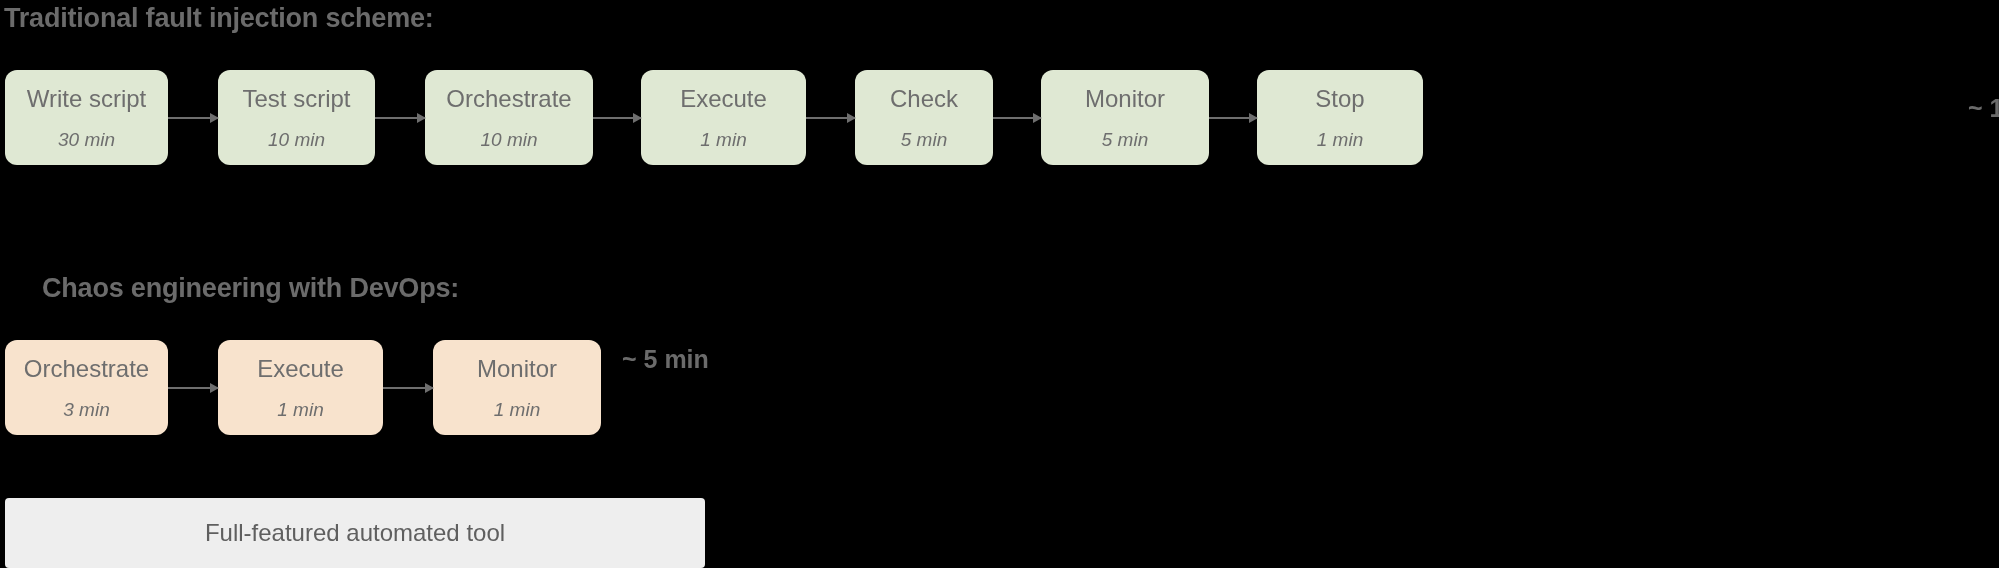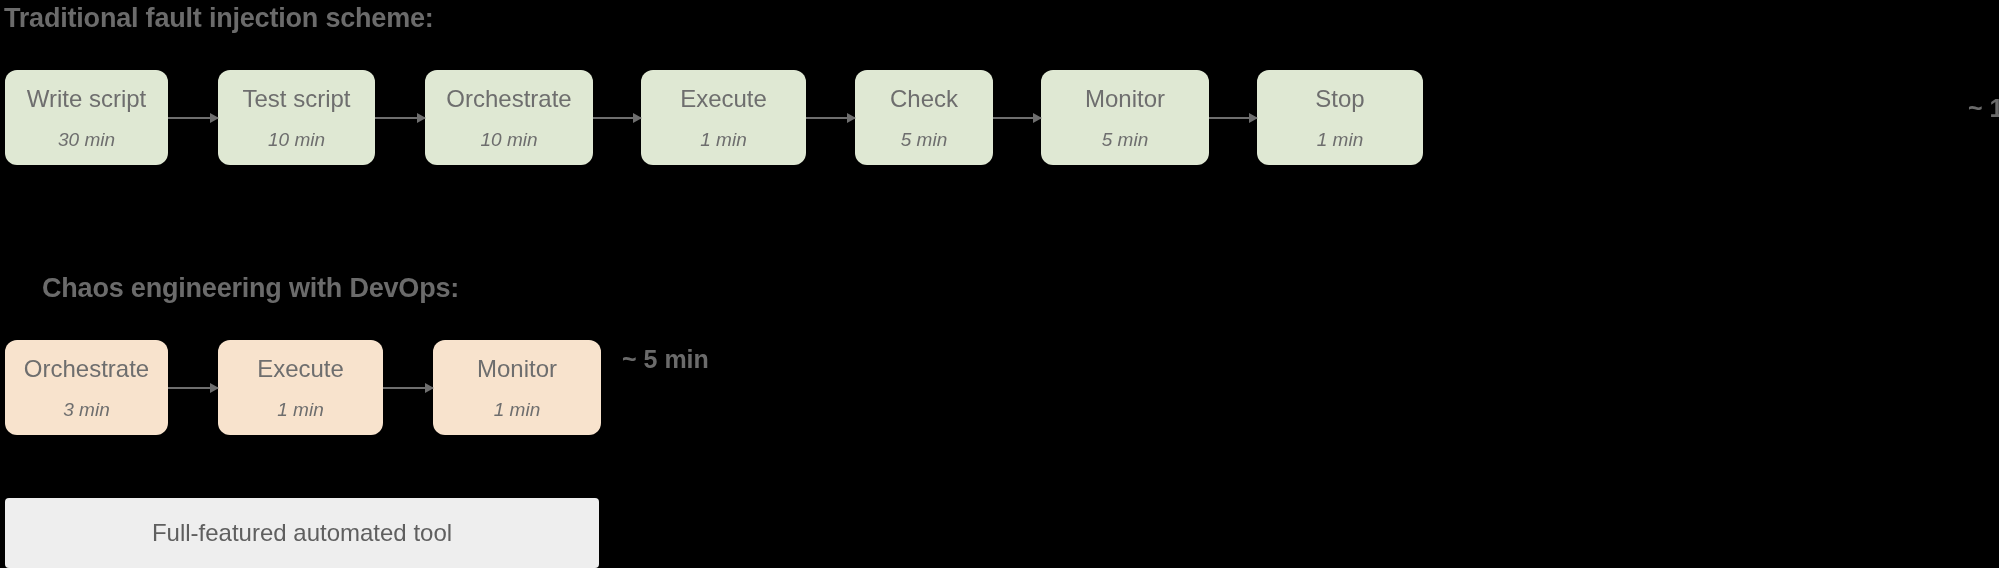--- a/index.html
+++ b/index.html
@@ -111,21 +111,21 @@
     line-height: 1;
   }
   #total-traditional { left: 1968px; top: 96px; }
   #total-chaos       { left: 622px;  top: 302px; margin-top: 45px; }
 
   
   #footer-bar {
     position: absolute;
     left: 5px;
     top: 498px;
-    width: 594px;
+    width: 700px;
     height: 70px;
     background: #eeeeee;
     border-radius: 4px;
     display: flex;
     align-items: center;
     justify-content: center;
   }
   #footer-bar .bar-label {
     font-size: 24px;
     color: #5f5f5f;

